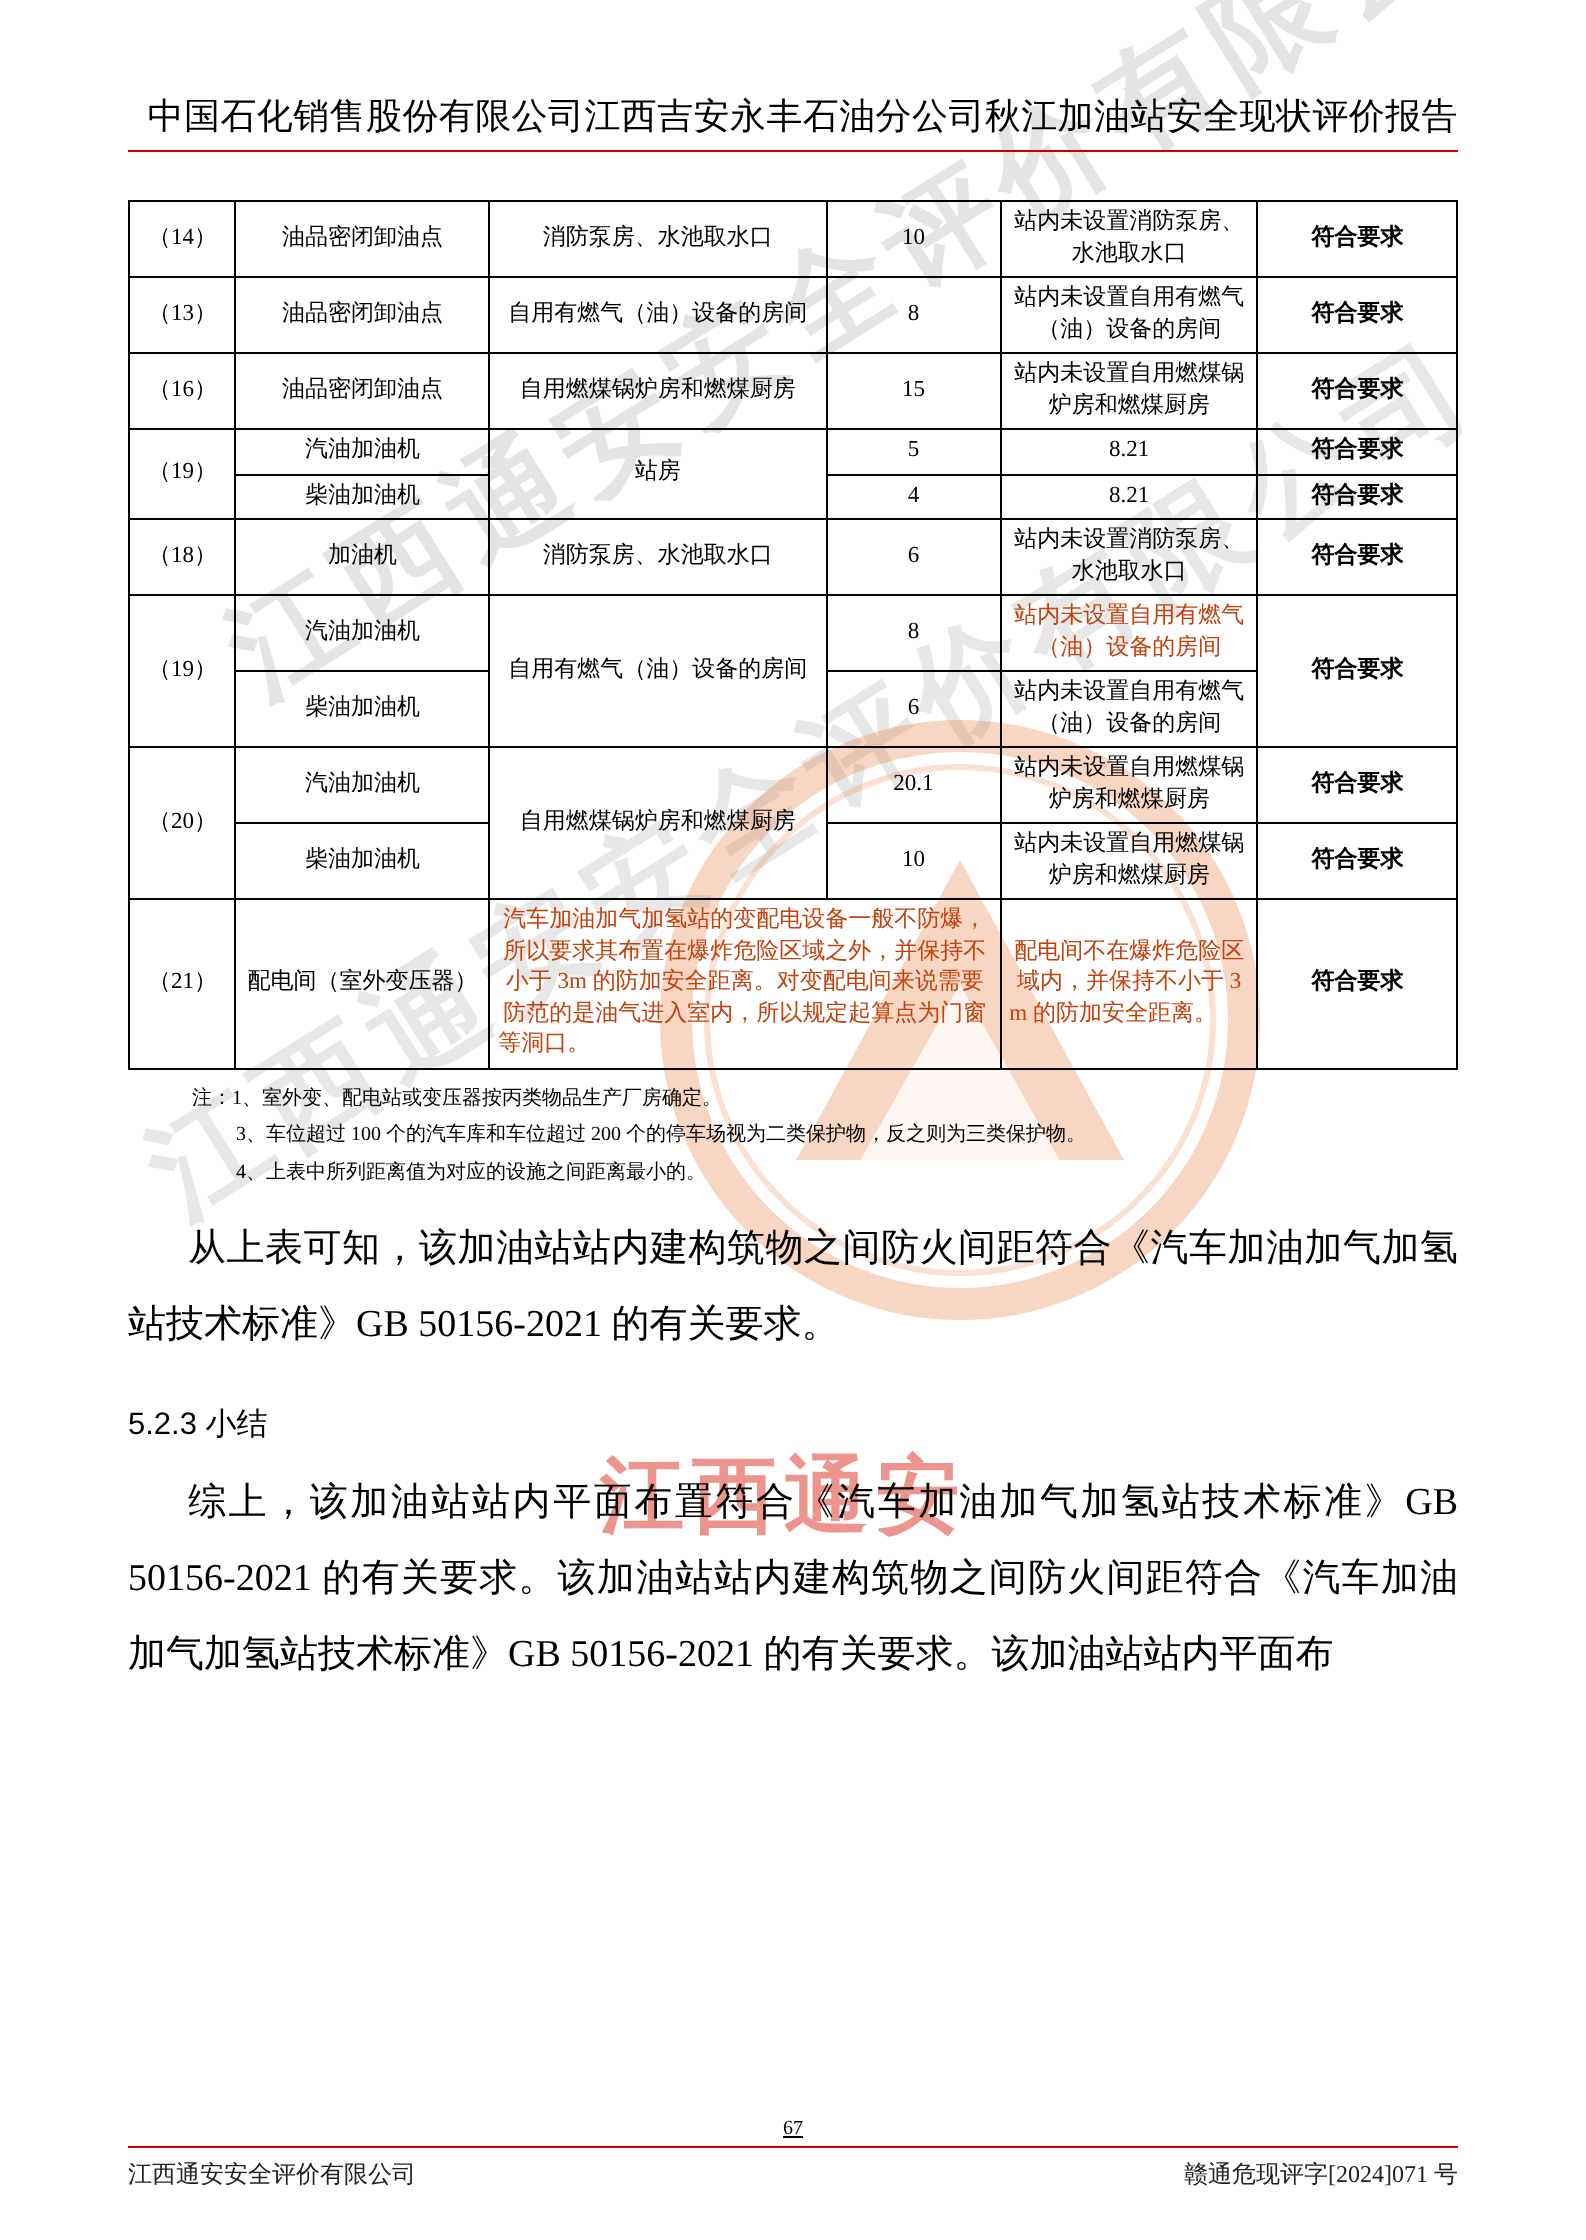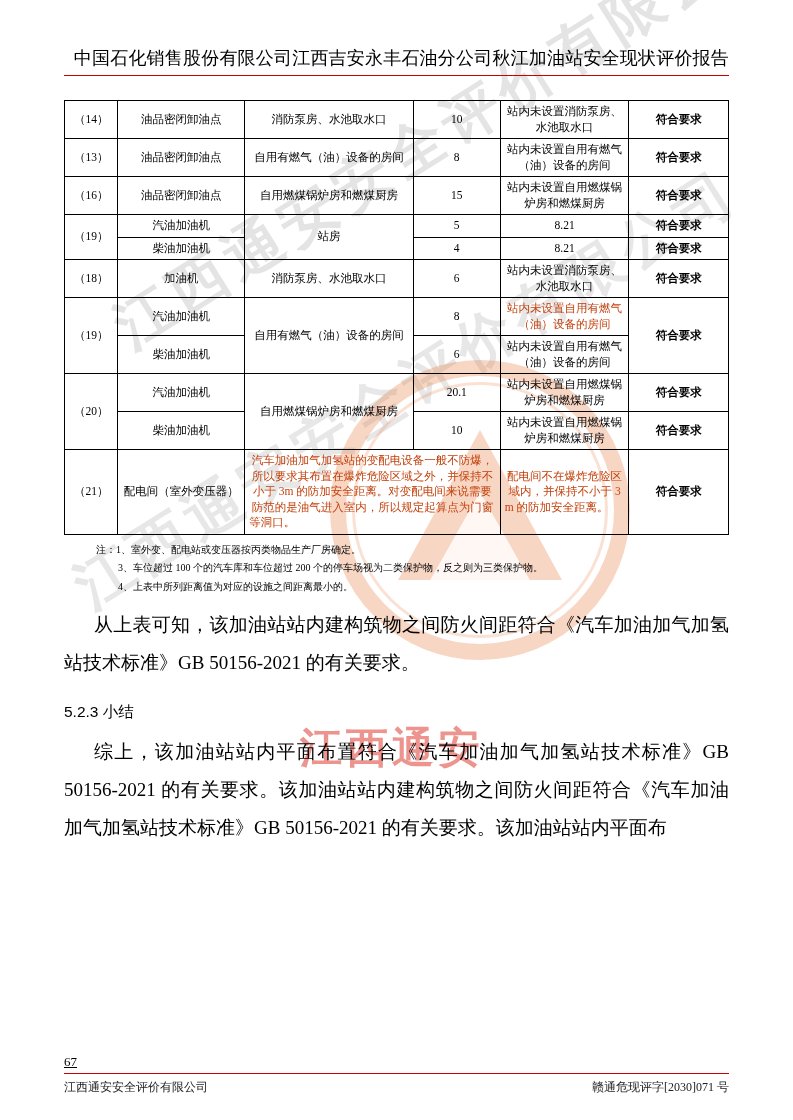--- a/index.html
+++ b/index.html
@@ -102,21 +102,22 @@
     margin-top: 5px;
   }
   .footer {
     position: absolute;
     left: 64px; right: 64px;
     bottom: 24px;
     z-index: 2;
   }
   .footer .rule { border-top: 1.2px solid #c00; }
   .footer .pageno {
-    font-size: 13px;
+    text-align: center;
+    font-size: 10px;
     margin-bottom: 3px;
     text-decoration: underline;
   }
   .footer .fline {
     display: flex;
     justify-content: space-between;
     font-size: 12px;
     padding-top: 5px;
     color: #222;
   }
@@ -309,17 +310,17 @@
     <h3 class="h">5.2.3 小结</h3>
 
     <p class="body">综上，该加油站站内平面布置符合《汽车加油加气加氢站技术标准》GB 50156-2021 的有关要求。该加油站站内建构筑物之间防火间距符合《汽车加油加气加氢站技术标准》GB 50156-2021 的有关要求。该加油站站内平面布</p>
   </div>
 
   <div class="footer">
     <div class="pageno">67</div>
     <div class="rule"></div>
     <div class="fline">
       <span>江西通安安全评价有限公司</span>
-      <span>赣通危现评字[2030]071 号</span>
+      <span>赣通危现评字[2024]071 号</span>
     </div>
   </div>
 
 </div>
 
 </body></html>

